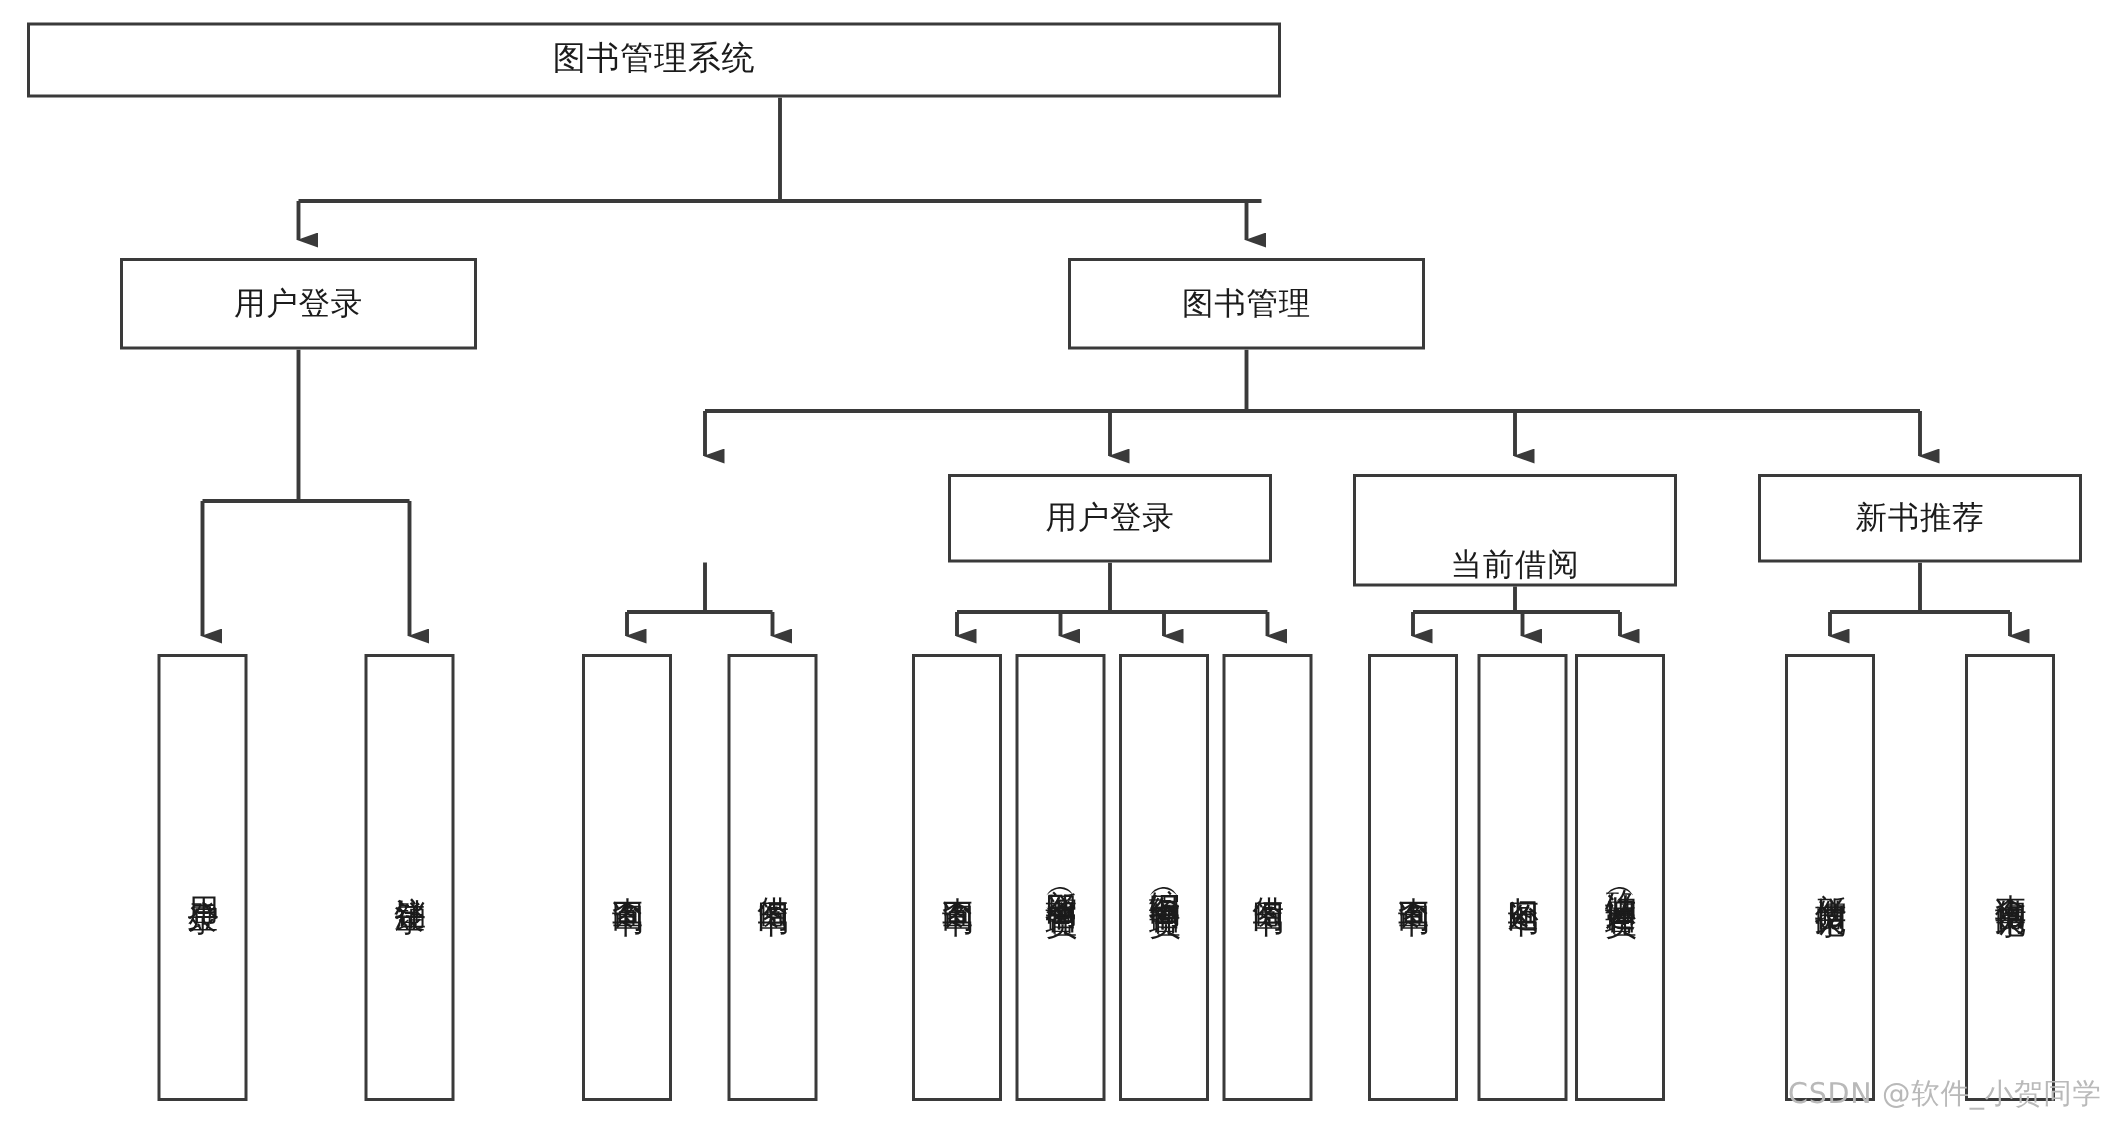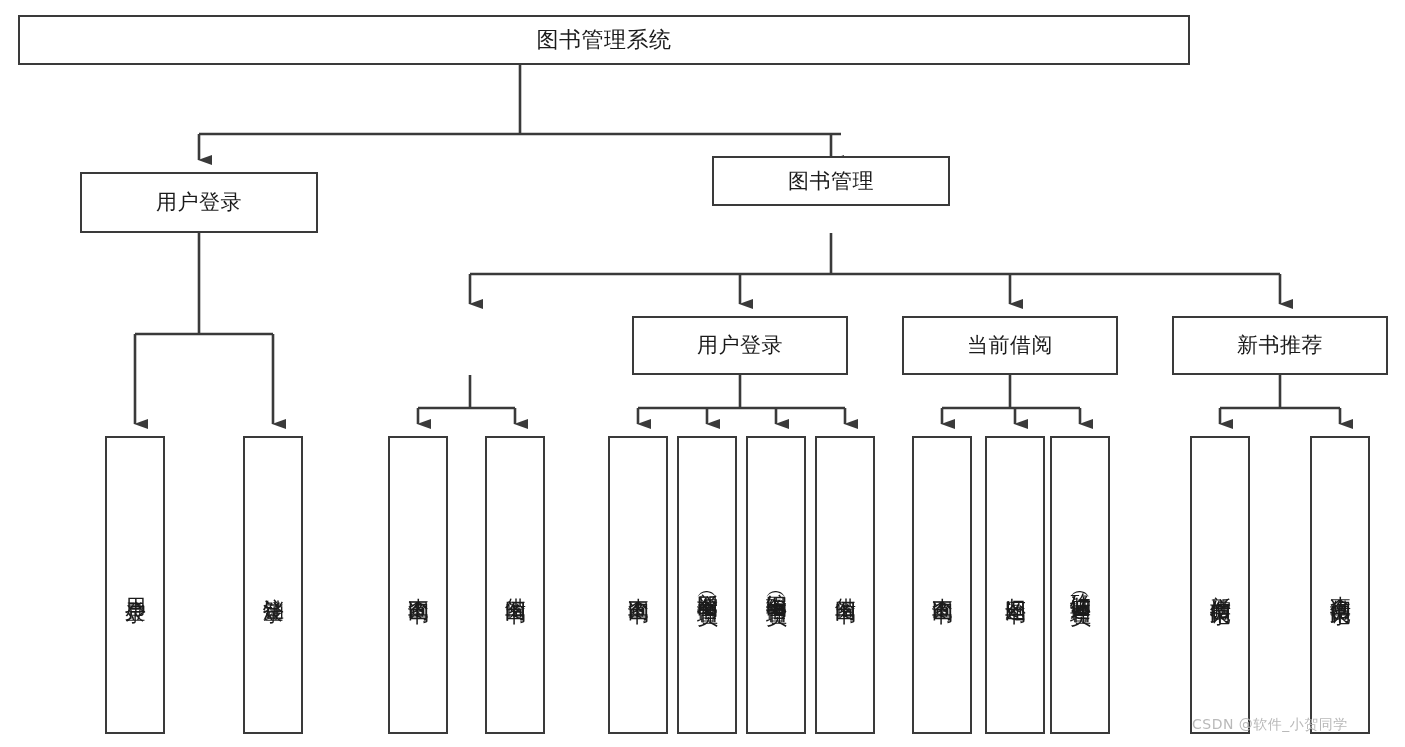--- a/index.html
+++ b/index.html
@@ -59,21 +59,21 @@
     writing-mode: vertical-rl;
     text-orientation: upright;
     font-size: 21px;
     letter-spacing: 2px;
     line-height: 1;
     max-height: 100%;
   }
   .watermark {
     position: absolute;
     color: #b9b9b9;
-    font-size: 14px;
+    font-size: 19px;
     white-space: nowrap;
     letter-spacing: 0.5px;
     user-select: none;
   }
 </style>
 </head>
 <body>
 
 <div id="canvas">
 
@@ -120,35 +120,35 @@
       <path d="M1015,408 L1015,424" marker-end="url(#arrow)"></path>
       <path d="M1080,408 L1080,424" marker-end="url(#arrow)"></path>
 
       <path d="M1280,375 L1280,408"></path>
       <path d="M1220,408 L1340,408"></path>
       <path d="M1220,408 L1220,424" marker-end="url(#arrow)"></path>
       <path d="M1340,408 L1340,424" marker-end="url(#arrow)"></path>
     </g>
   </svg>
 
-  <div class="node horiz root" style="left:18px; top:15px; width:1172px; height:50px;">
+  <div class="node horiz root" style="left:18px; top:15px; width:836px; height:50px;">
     <span class="label">图书管理系统</span>
   </div>
 
   <div class="node horiz" style="left:80px; top:172px; width:238px; height:61px;">
     <span class="label">用户登录</span>
   </div>
-  <div class="node horiz" style="left:712px; top:156px; width:238px; height:50px;">
+  <div class="node horiz" style="left:712px; top:172px; width:238px; height:61px;">
     <span class="label">图书管理</span>
   </div>
 
   <div class="node horiz" style="left:632px; top:316px; width:216px; height:59px;">
     <span class="label">用户登录</span>
   </div>
-  <div class="node horiz" style="left:902px; top:316px; width:216px; height:59px;">
+  <div class="node horiz" style="left:902px; top:316px; width:216px; height:75px;align-items:flex-end;">
     <span class="label">当前借阅</span>
   </div>
   <div class="node horiz" style="left:1172px; top:316px; width:216px; height:59px;">
     <span class="label">新书推荐</span>
   </div>
 
   <div class="node vert" style="left:105px; top:436px; width:60px; height:298px;">
     <span class="label">用户登录</span>
   </div>
   <div class="node vert" style="left:243px; top:436px; width:60px; height:298px;">

